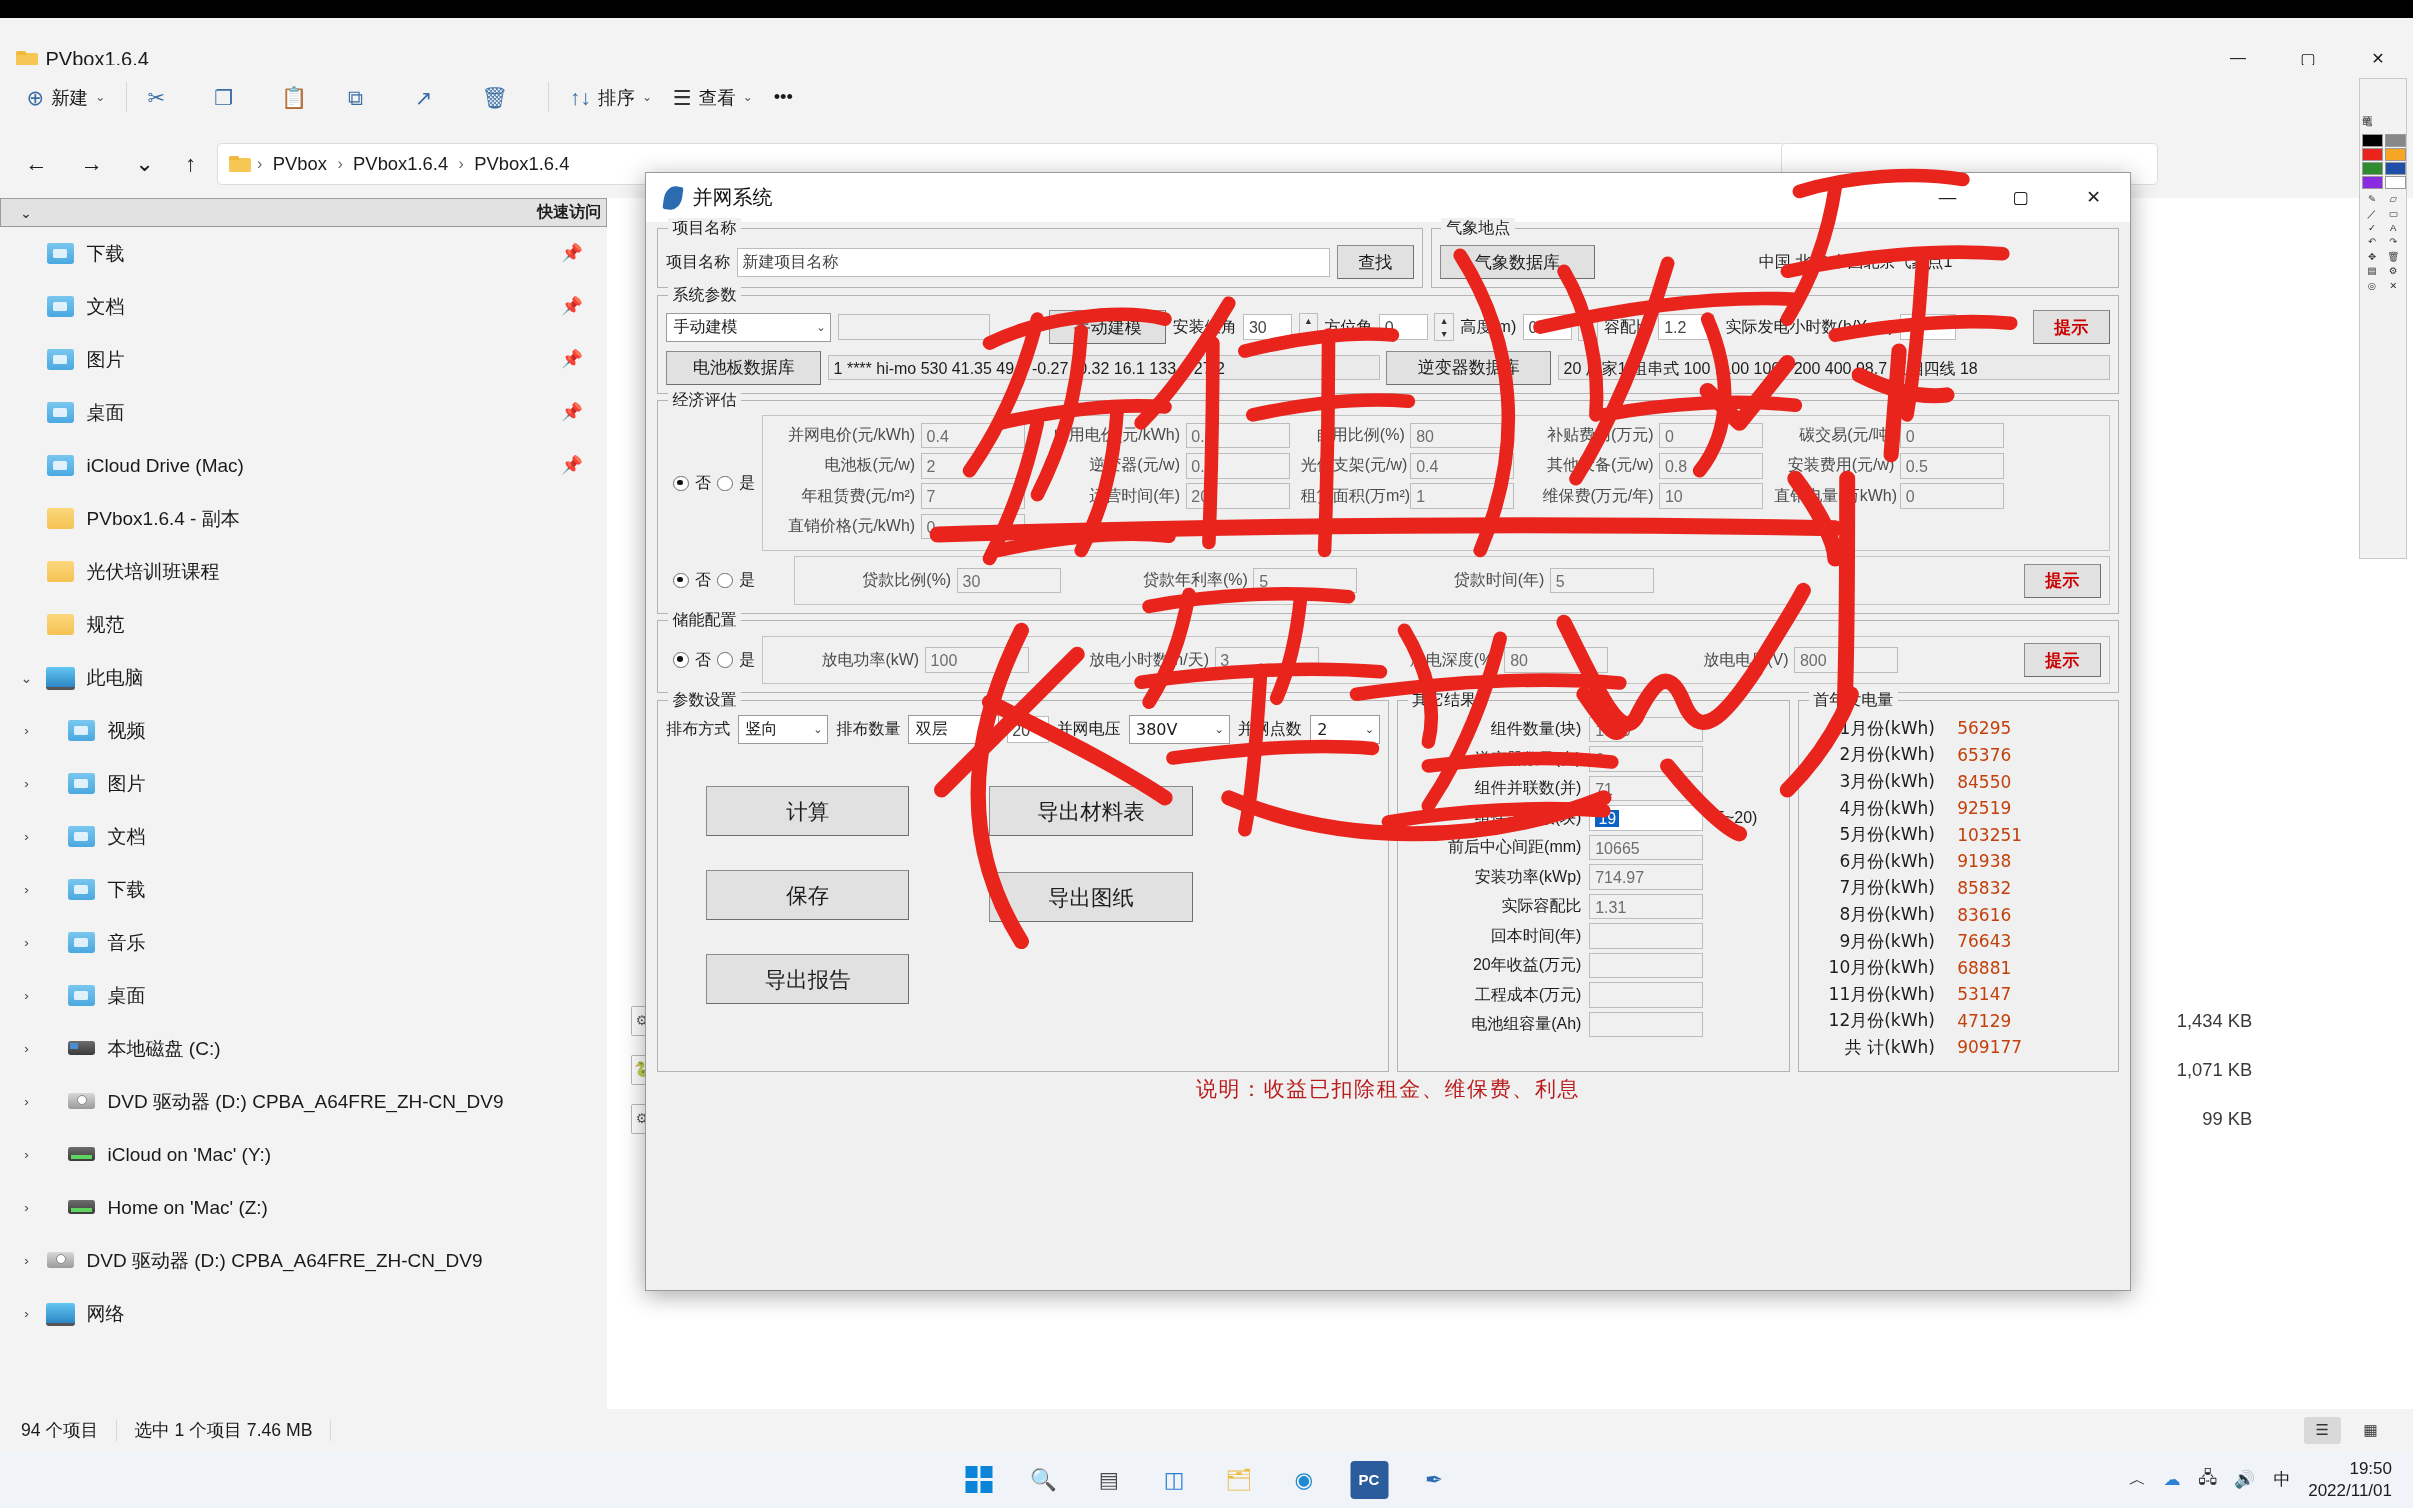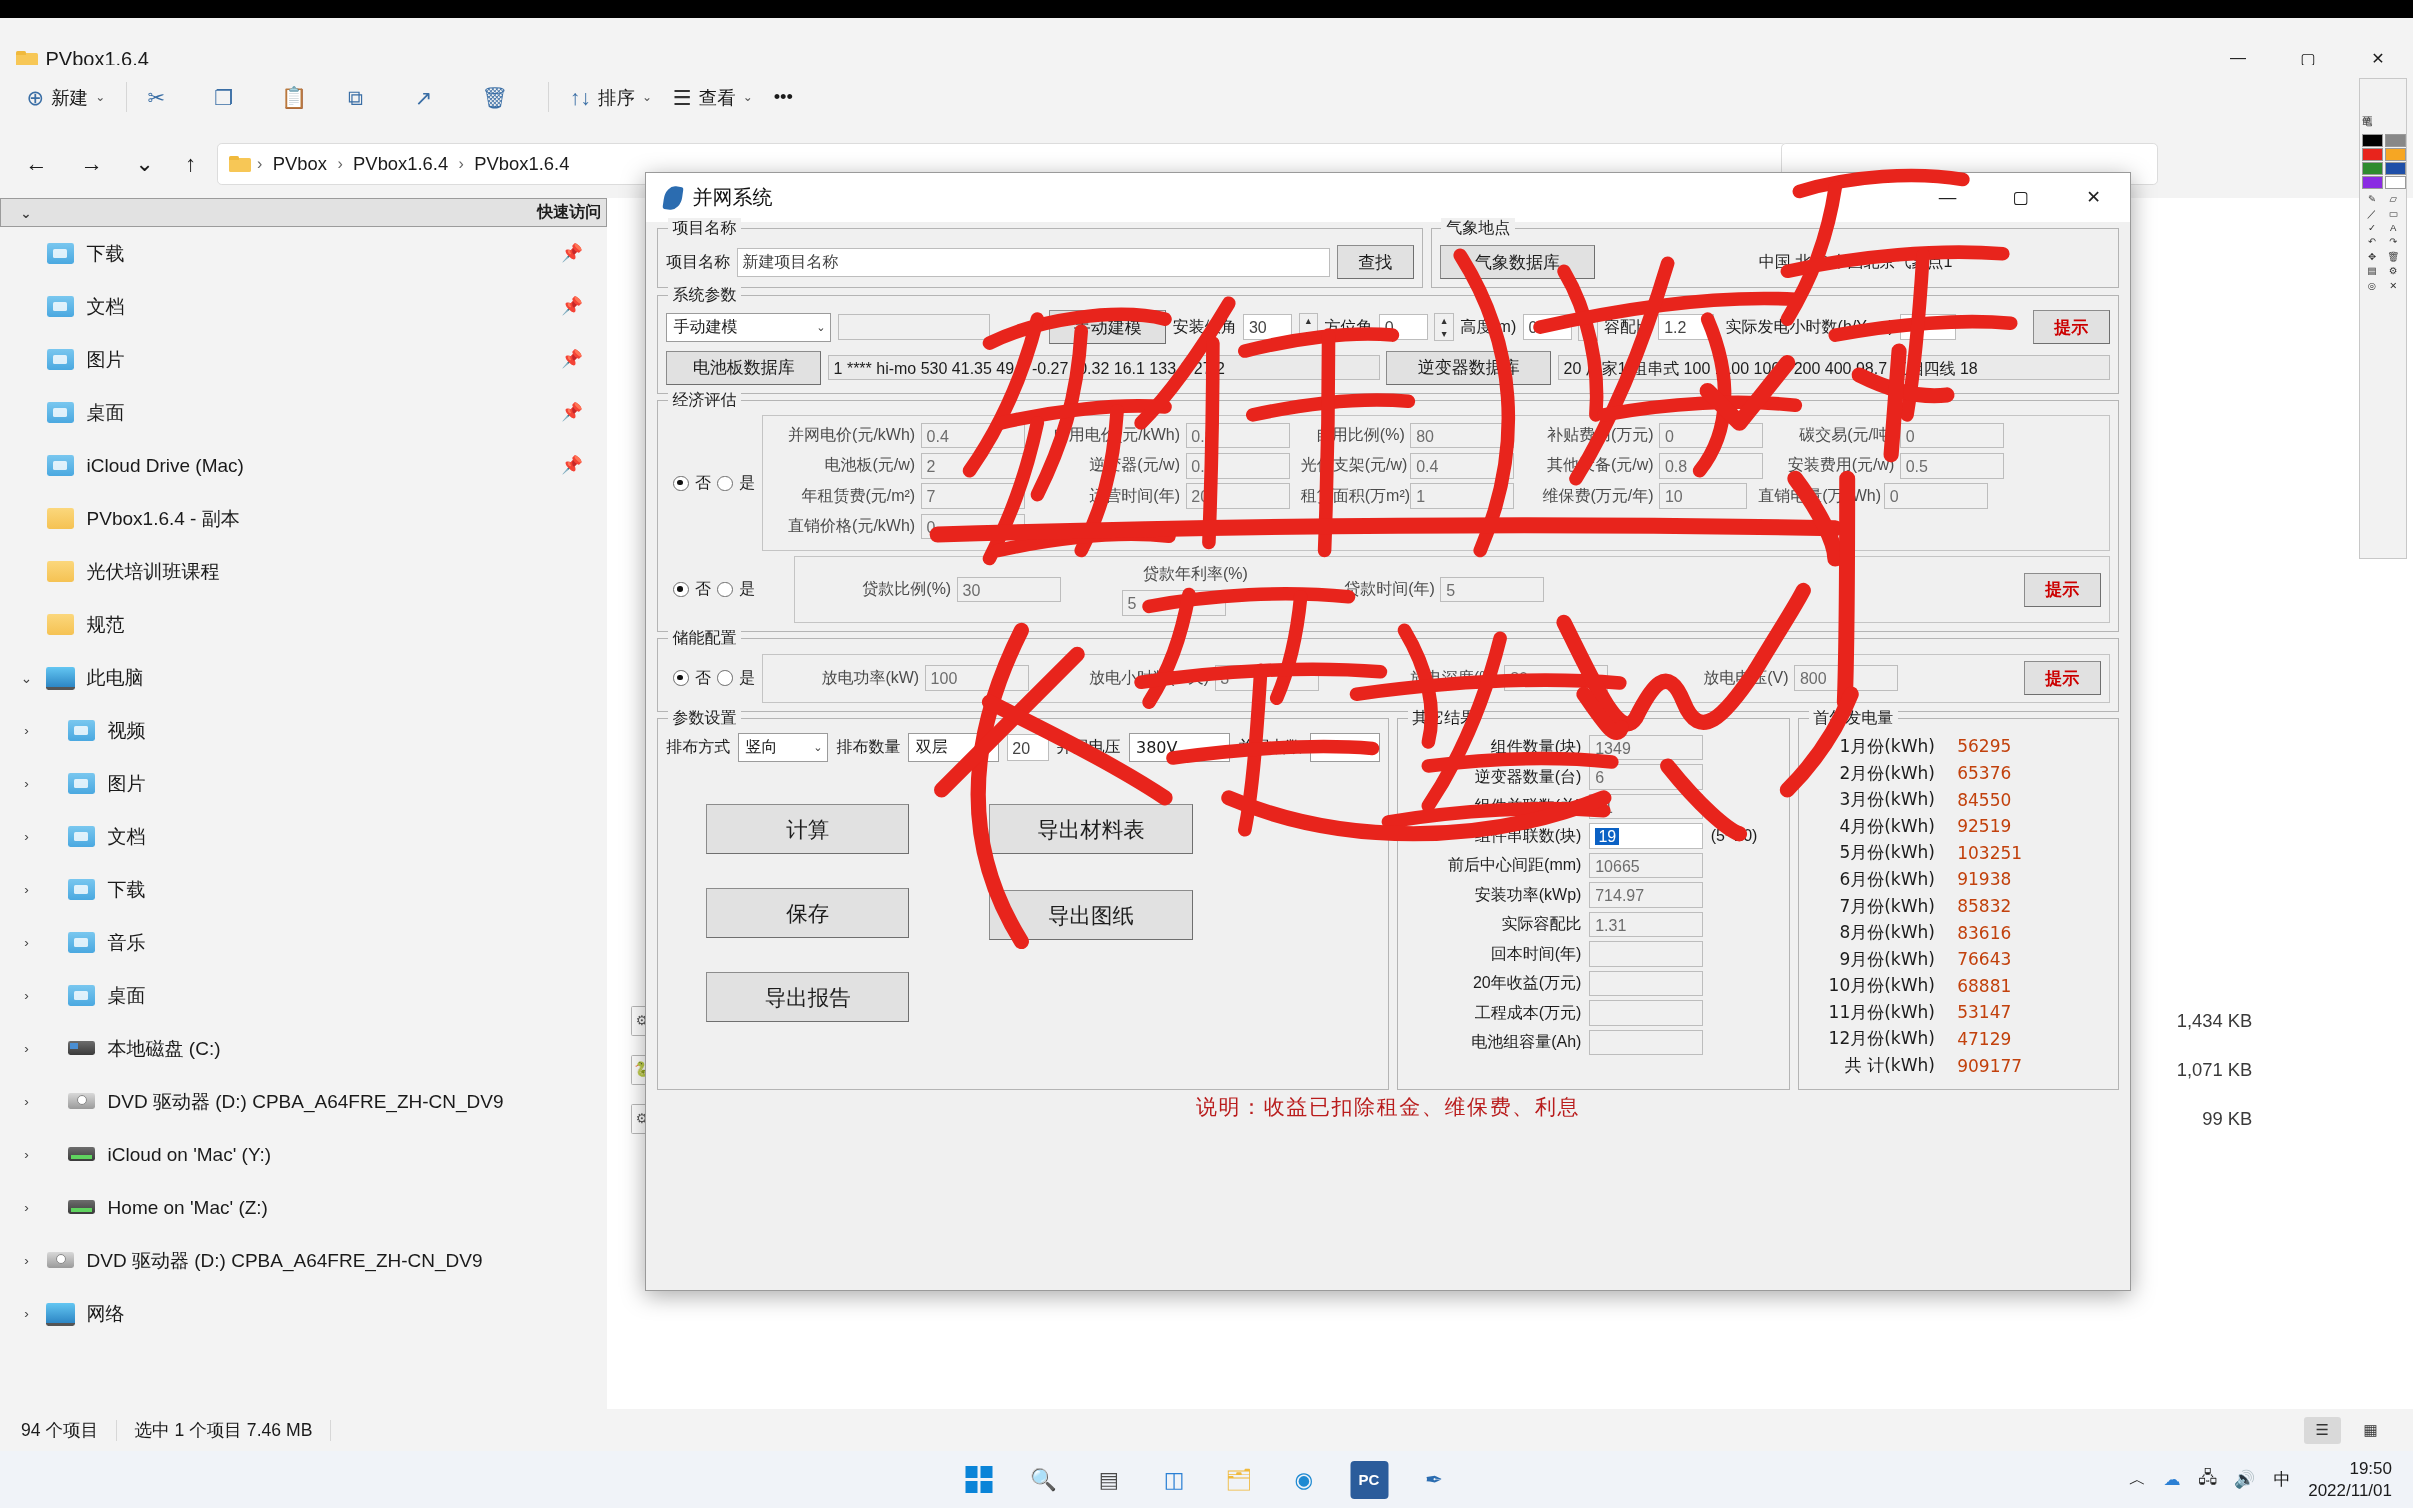--- a/index.html
+++ b/index.html
@@ -598,21 +598,21 @@
               <div class="ecocell" style="margin-right: 11.2px;">
                 <span class="lab" style="width:144px">运营时间(年)</span>
                 <span class="inp" style="width:104px">20</span>
               </div>
               <div class="ecocell" style="margin-right: 11.2px;">
                 <span class="lab" style="width:104px">租赁面积(万m²)</span>
                 <span class="inp" style="width:104px">1</span>
               </div>
               <div class="ecocell" style="margin-right: 11.2px;">
                 <span class="lab" style="width:128px">维保费(万元/年)</span>
-                <span class="inp" style="width:88px">10</span>
+                <span class="inp" style="width:104px">10</span>
               </div>
               <div class="ecocell" style="margin-right: 11.2px;">
                 <span class="lab" style="width:120px">直销电量(万kWh)</span>
                 <span class="inp" style="width:104px">0</span>
               </div>
             </div>
             <div class="ecorow">
               <div class="ecocell" style="margin-right: 11.2px;">
                 <span class="lab" style="width:144px">直销价格(元/kWh)</span>
                 <span class="inp" style="width:104px">0</span>
@@ -626,21 +626,21 @@
           <span class="radio on"></span>
           <span class="lab dark">否</span>
           <span class="radio"></span>
           <span class="lab dark">是</span>
         </div>
         <div style="flex:1;border:0.8px solid #c4c4c4;padding:6.4px 8px;display:flex;align-items:center;gap:18px;margin-left:32px;" id="loan-fields">
             <div class="ecocell" style="margin-right: 21px;">
               <span class="lab" style="width:148px;text-align:right">贷款比例(%)</span>
               <span class="inp" style="width:104px">30</span>
             </div>
-            <div class="ecocell" style="margin-right: 21px; flex-direction: column;">
+            <div class="ecocell" style="margin-right: 21px;">
               <span class="lab" style="width:148px;text-align:right">贷款年利率(%)</span>
               <span class="inp" style="width:104px">5</span>
             </div>
             <div class="ecocell" style="margin-right: 21px;">
               <span class="lab" style="width:148px;text-align:right">贷款时间(年)</span>
               <span class="inp" style="width:104px">5</span>
             </div>
             <div class="btn red" style="width: 48px; margin-left: auto;">提示</div>
           </div>
       </div>

